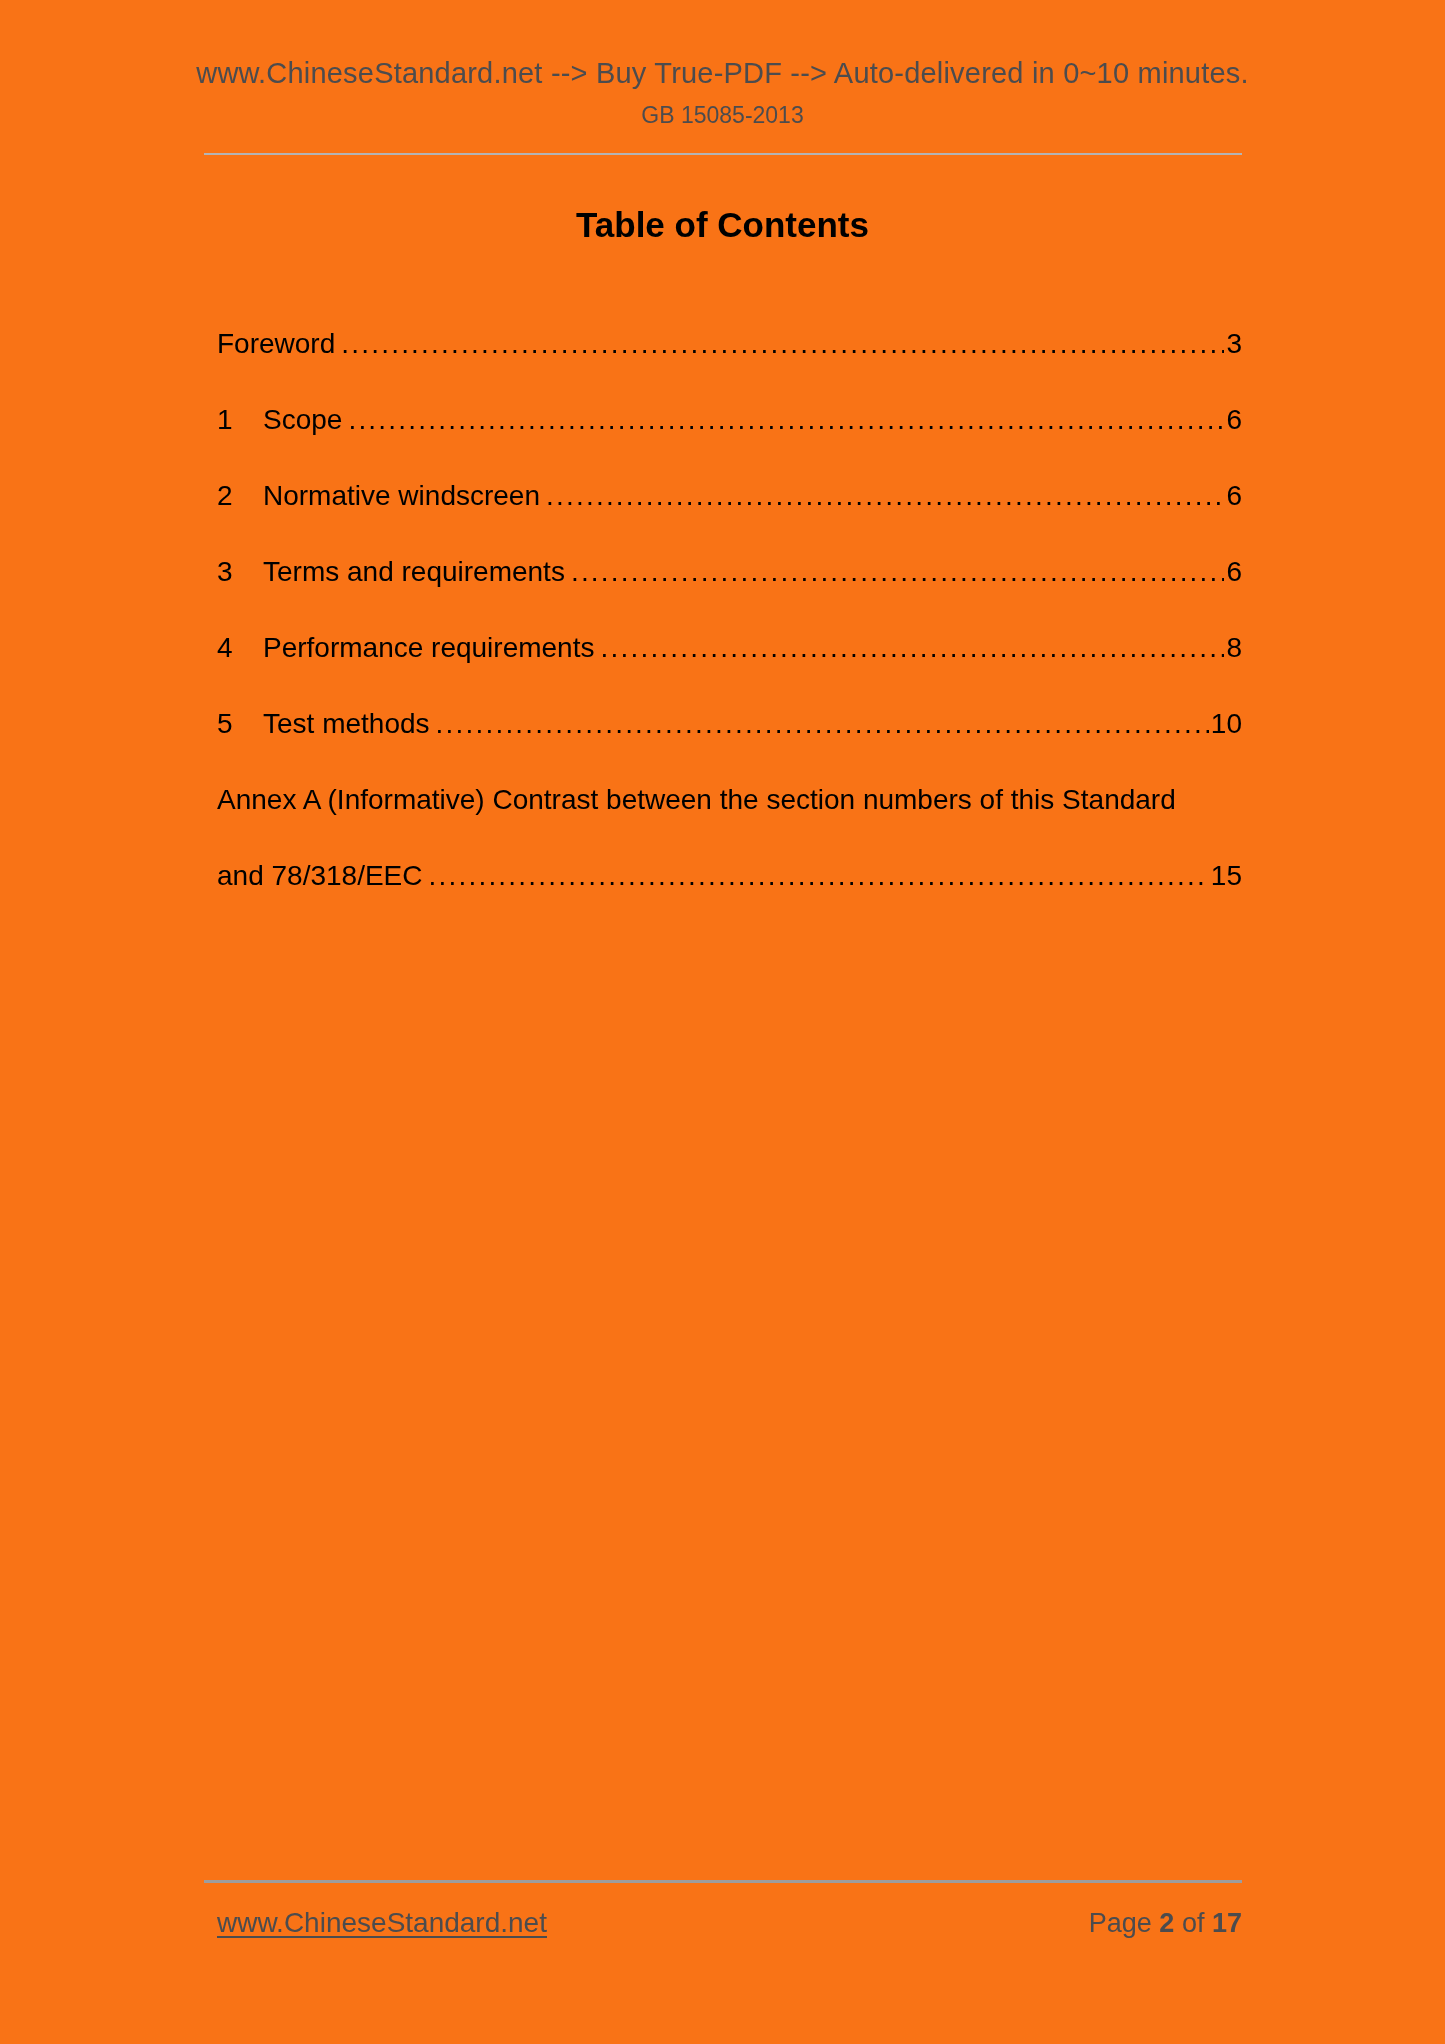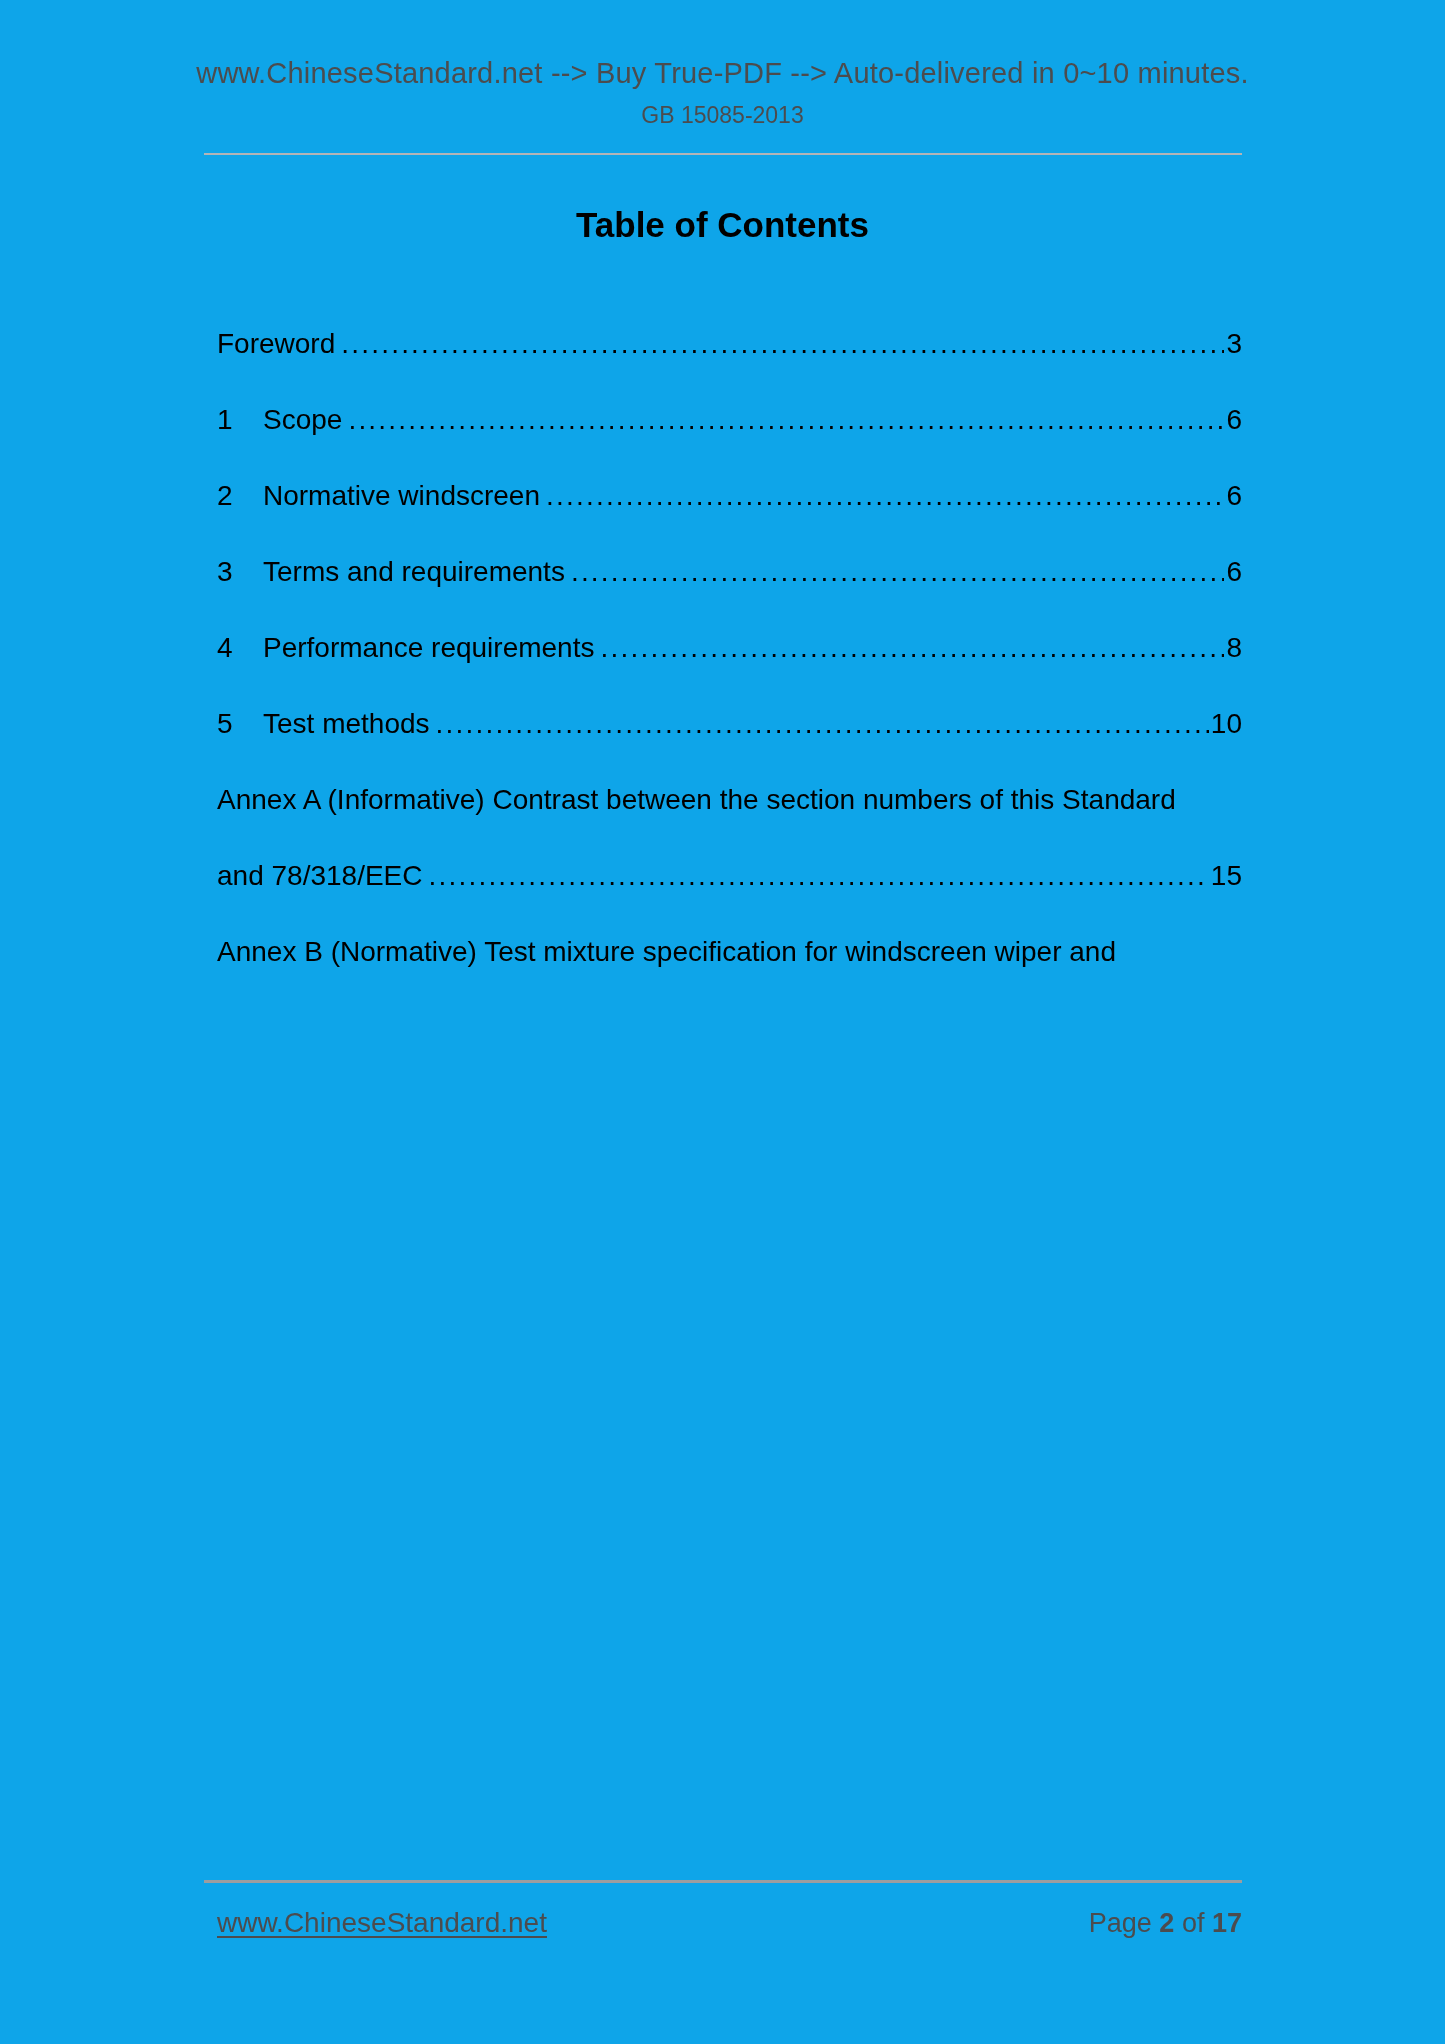--- a/index.html
+++ b/index.html
@@ -5,21 +5,21 @@
   html, body {
     margin: 0;
     padding: 0;
     background: #ffffff;
   }
   .sheet {
     position: relative;
     width: 1445px;
     height: 2044px;
     margin: 0 auto;
-    background: #0ea5e9;
+    background: #f97316;
     font-family: "Liberation Sans", sans-serif;
     color: #000000;
     overflow: hidden;
   }
 
   
   .header {
     position: absolute;
     top: 58px;
     left: 0;
@@ -196,23 +196,20 @@
     <div class="toc-row">
       <span class="toc-label">Annex A (Informative) Contrast between the section numbers of this Standard</span>
     </div>
 
     <div class="toc-row">
       <span class="toc-label">and 78/318/EEC</span>
       <span class="toc-leader"></span>
       <span class="toc-page">15</span>
     </div>
 
-    <div class="toc-row">
-      <span class="toc-label">Annex B (Normative) Test mixture specification for windscreen wiper and</span>
-    </div>
 
 
   </div>
 
   <div class="rule-bottom"></div>
 
   <div class="footer-row">
     <span class="footer-link">www.ChineseStandard.net</span>
     <span class="footer-page">
       <span>Page</span>

